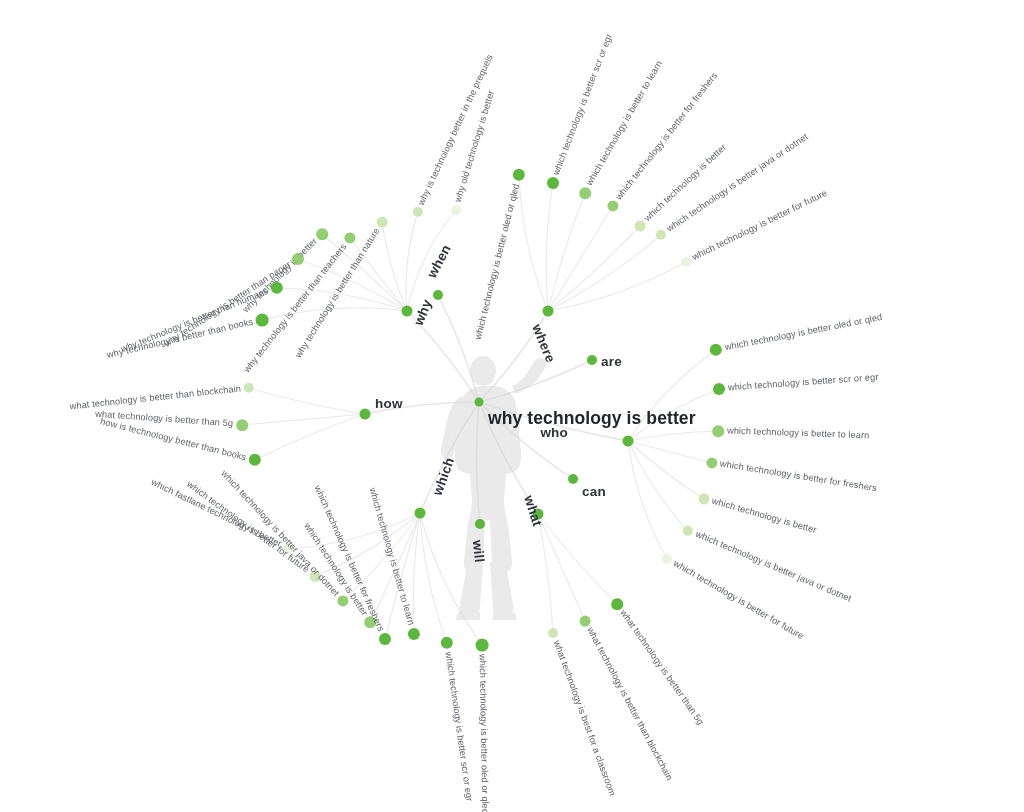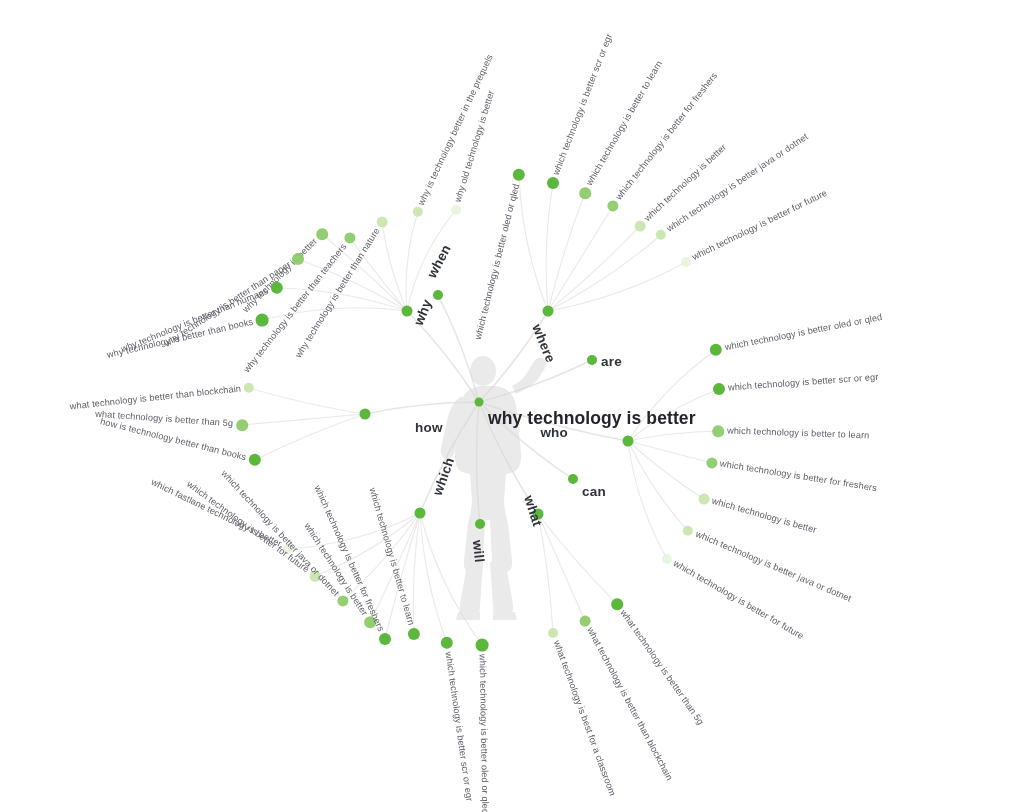--- a/index.html
+++ b/index.html
@@ -211,21 +211,21 @@
       <div class="label leaf-label" style="left: 365.207px; top: 614.62px; transform-origin: 100% 50%; transform: translate(-100%, -50%) rotate(57deg);">which technology is better</div>
       <div class="node" style="left: 385px; top: 639px; width: 12px; height: 12px; background: rgb(91, 184, 60); opacity: 1;"></div>
       <div class="label leaf-label" style="left: 381.339px; top: 630.778px; transform-origin: 100% 50%; transform: translate(-100%, -50%) rotate(66deg);">which technology is better for freshers</div>
       <div class="node" style="left: 414px; top: 634px; width: 12.2px; height: 12.2px; background: rgb(91, 184, 60); opacity: 1;"></div>
       <div class="label leaf-label" style="left: 411.492px; top: 625.253px; transform-origin: 100% 50%; transform: translate(-100%, -50%) rotate(74deg);">which technology is better to learn</div>
       <div class="node" style="left: 447px; top: 643px; width: 12.4px; height: 12.4px; background: rgb(91, 184, 60); opacity: 1;"></div>
       <div class="label leaf-label" style="left: 448.28px; top: 652.11px; transform: translate(0px, -50%) rotate(82deg);">which technology is better scr or egr</div>
       <div class="node" style="left: 482px; top: 645px; width: 12.8px; height: 12.8px; background: rgb(91, 184, 60); opacity: 1;"></div>
       <div class="label leaf-label" style="left: 482.164px; top: 654.399px; transform: translate(0px, -50%) rotate(89deg);">which technology is better oled or qled</div>
       <div class="node" style="left: 365px; top: 414px; width: 11px; height: 11px; background: rgb(91, 184, 60); opacity: 1;"></div>
-      <div class="label hub-label" style="left: 375px; top: 428px; transform: translate(0px, -50%) rotate(0deg); margin-left: 40px;">how</div>
+      <div class="label hub-label" style="left: 375px; top: 404px; transform: translate(0px, -50%) rotate(0deg);">how</div>
       <div class="node" style="left: 249px; top: 388px; width: 10.4px; height: 10.4px; background: rgb(198, 228, 171); opacity: 0.9;"></div>
       <div class="label leaf-label" style="left: 240.845px; top: 388.857px; transform-origin: 100% 50%; transform: translate(-100%, -50%) rotate(-6deg);">what technology is better than blockchain</div>
       <div class="node" style="left: 242px; top: 425px; width: 11.6px; height: 11.6px; background: rgb(141, 203, 106); opacity: 0.95;"></div>
       <div class="label leaf-label" style="left: 233.221px; top: 424.386px; transform-origin: 100% 50%; transform: translate(-100%, -50%) rotate(4deg);">what technology is better than 5g</div>
       <div class="node" style="left: 255px; top: 460px; width: 12.4px; height: 12.4px; background: rgb(91, 184, 60); opacity: 1;"></div>
       <div class="label leaf-label" style="left: 246.073px; top: 457.774px; transform-origin: 100% 50%; transform: translate(-100%, -50%) rotate(14deg);">how is technology better than books</div>
     </div>
 
   <div class="center-label" style="left: 488px; top: 418px;">why technology is better</div>
 

